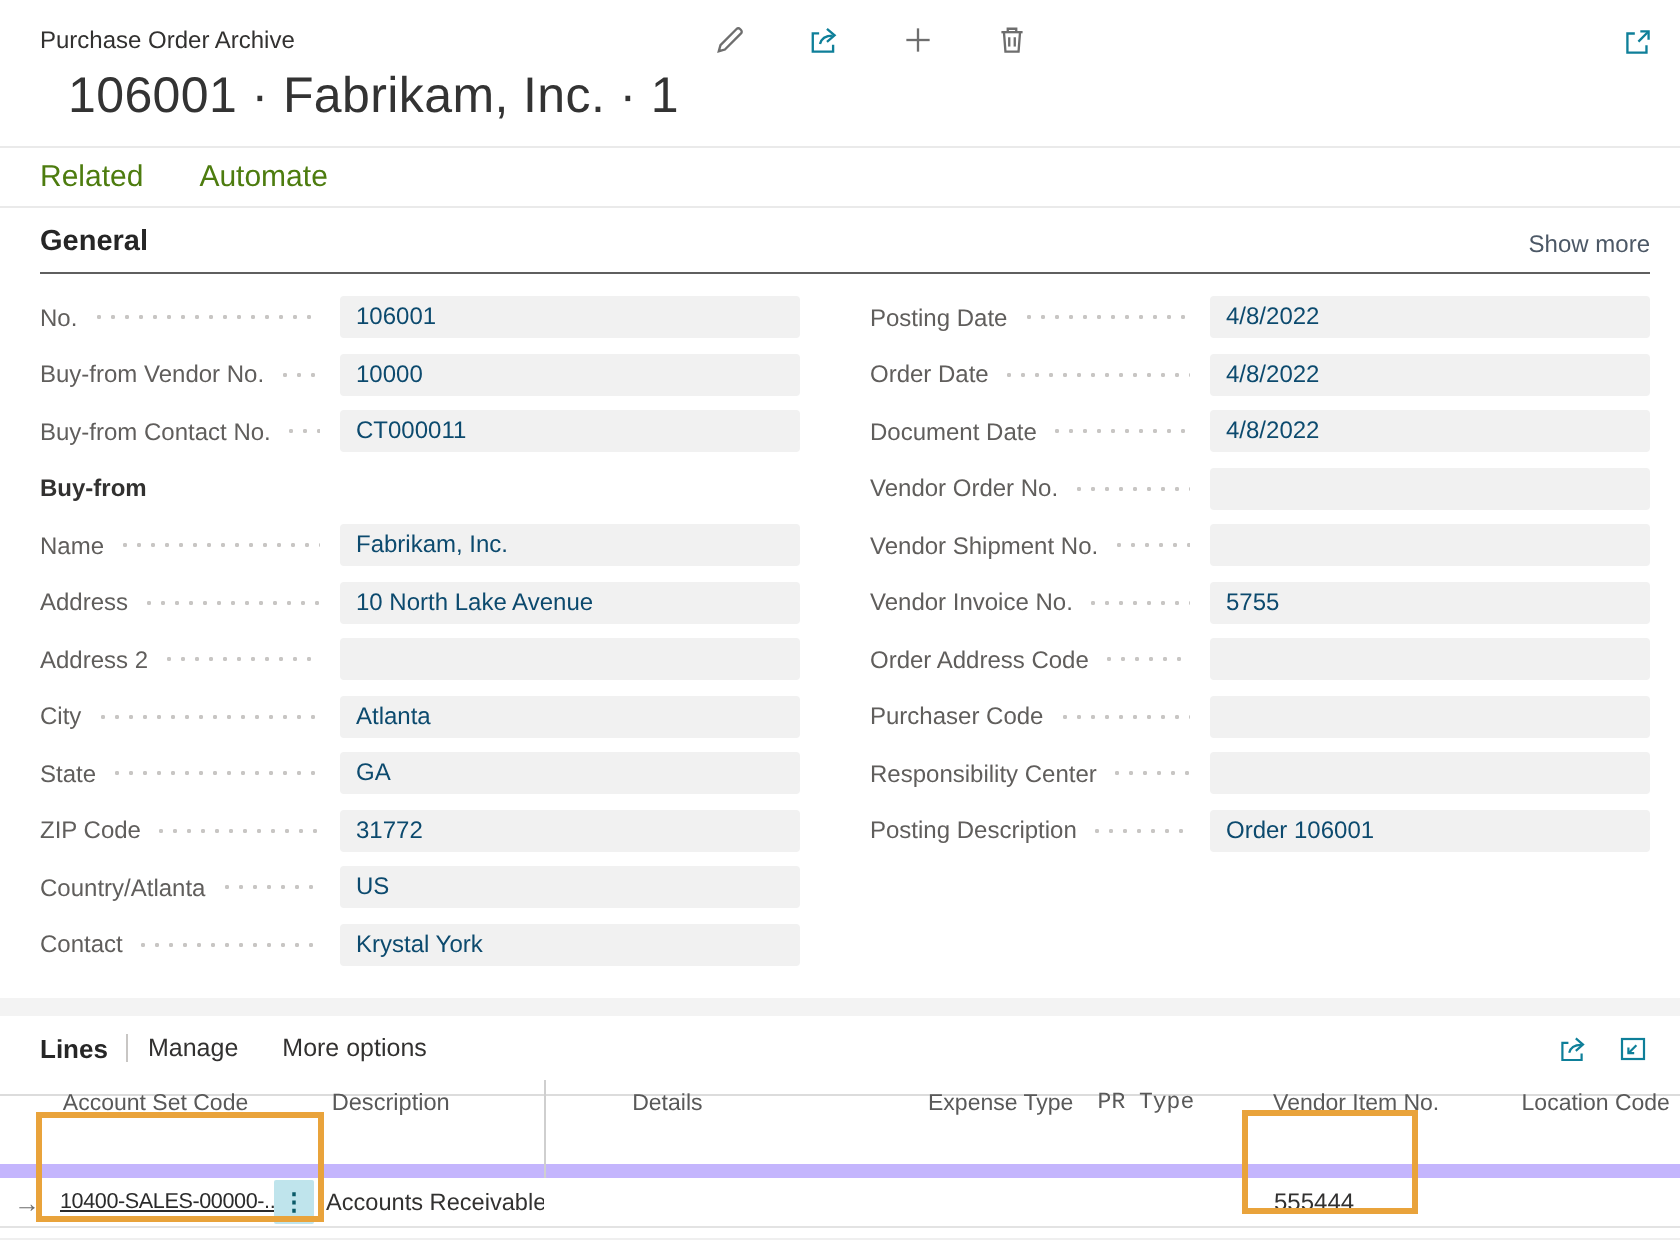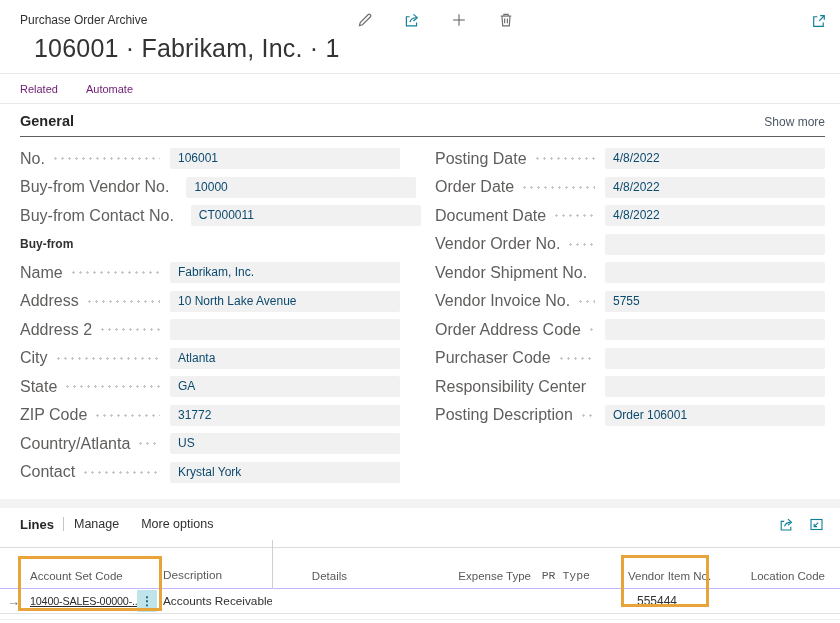--- a/index.html
+++ b/index.html
@@ -15,32 +15,32 @@
   #topbar { position:absolute; top:0; left:0; right:0; height:74px; border-bottom:1px solid #eaeaea; box-sizing:border-box; }
   .breadcrumb { position:absolute; left:20px; top:13px; font-size:12px; color:#323130; }
   .top-actions { position:absolute; left:356px; top:11px; display:flex; gap:29px; }
   .icon-btn { width:18px; height:18px; cursor:pointer; background:none; border:none; padding:0; }
   .open-window { position:absolute; right:12px; top:12px; }
   .page-title { position:absolute; left:18px; top:34px; font-size:25px; font-weight:300; color:#333333; letter-spacing:0.2px; white-space:nowrap;margin-left:16px; }
 
   
   #menubar { position:absolute; top:74px; left:0; right:0; height:30px; border-bottom:1px solid #eaeaea; box-sizing:border-box;
              display:flex; align-items:center; padding-left:20px; gap:28px; }
-  .menu-item { font-size:11px; color:#701a75; cursor:pointer; }
+  .menu-item { font-size:15px; color:#4d7c0f; cursor:pointer; }
 
   
   #general { position:absolute; top:104px; left:0; right:0; height:395px; padding:9px 15px 0 20px; box-sizing:border-box; }
   .sec-head { display:flex; justify-content:space-between; align-items:flex-end; border-bottom:1px solid #5f5f5f; padding-bottom:7px; }
   .sec-title { font-size:14.5px; font-weight:700; color:#262626; }
   .show-more { font-size:12px; color:#4c5866; cursor:pointer; }
   .form { display:flex; margin-top:11px; }
   .fcol-left { width:380px; flex:none; }
   .fcol-right { width:390px; flex:none; margin-left:35px; }
   .frow { display:flex; align-items:center; height:21px; margin-bottom:7.5px; }
-  .flabel { font-size:16px; color:#605e5c; white-space:nowrap; flex:none; }
+  .flabel { font-size:12px; color:#605e5c; white-space:nowrap; flex:none; }
   .leader { flex:1; height:3px; margin:0 10px 0 7px; align-self:center;
             background-image:radial-gradient(circle,#c8c6c4 1px,transparent 1.15px);
             background-size:7px 3px; background-repeat:repeat-x; background-position:0 50%; }
   .fvalue { flex:none; width:230px; height:21px; background:#f1f1f1; border-radius:2px; box-sizing:border-box;
             font-size:12px; line-height:21px; padding:0 8px; color:#0c4a6e; overflow:hidden; white-space:nowrap; }
   .fcol-right .fvalue { width:220px; }
   .subhead { font-size:12px; font-weight:700; color:#323130; height:21px; line-height:21px; margin-bottom:7.5px; }
 
   
   #band { position:absolute; top:499px; left:0; right:0; height:9px; background:#f3f3f3; }
@@ -48,22 +48,22 @@
   
   #lines { position:absolute; top:508px; left:0; right:0; bottom:0; }
   .lines-toolbar { height:32px; display:flex; align-items:center; padding:0 15px 0 20px; }
   .lines-tab { font-size:13px; font-weight:700; color:#262626; cursor:pointer; }
   .tb-sep { width:1px; height:14px; background:#c8c6c4; margin:0 10px 0 9px; }
   .tb-item { font-size:12.5px; color:#323130; cursor:pointer; margin-right:22px; }
   .lines-icons { margin-left:auto; display:flex; gap:13px; }
 
   .grid { border-top:1px solid #dcdcdc; position:relative; margin-top:7px; }
   .freeze-divider { position:absolute; left:272px; top:-8px; width:1px; height:49px; background:#cfcfcf; }
-  .ghead { display:flex; height:41px; align-items:flex-end; padding-bottom:6px; box-sizing:border-box;
-           border-bottom:1px solid #c4b5fd; font-size:11.5px; color:#595959; }
+  .ghead { display:flex; height:41px; align-items:flex-end; padding-bottom:24px; box-sizing:border-box;
+           border-bottom:7px solid #c4b5fd; font-size:11.5px; color:#595959;justify-content:space-between; }
   .grow { display:flex; height:24px; align-items:center; border-bottom:1px solid #e3e3e3; font-size:12px; color:#323130; }
   .gempty { height:5px; border-bottom:1px solid #efefef; }
 
   .c-arrow { width:26px; flex:none; box-sizing:border-box; padding-left:7px; color:#6e6e6e; font-size:13px; }
   .c-asc   { width:134px; flex:none; box-sizing:border-box; padding-left:4px; display:flex; align-items:center; }
   .c-desc  { width:112px; flex:none; box-sizing:border-box; padding-left:3px; white-space:nowrap; overflow:hidden; font-size:11.8px; }
   .c-det   { width:80px;  flex:none; box-sizing:border-box; text-align:right; padding-right:5px; }
   .c-exp   { width:184px; flex:none; box-sizing:border-box; text-align:right; padding-right:5px; }
   .c-pr    { width:59px;  flex:none; box-sizing:border-box; text-align:right; padding-right:5px;font-family:Liberation Mono, monospace; }
   .c-vin   { width:115px; flex:none; box-sizing:border-box; padding-left:33px; white-space:nowrap; }

